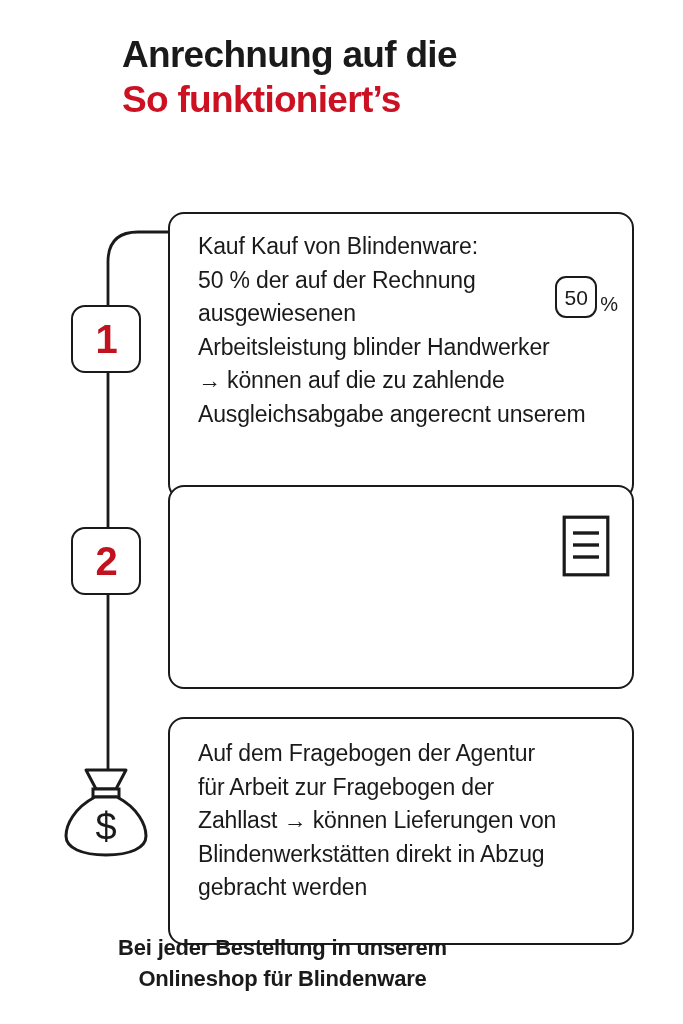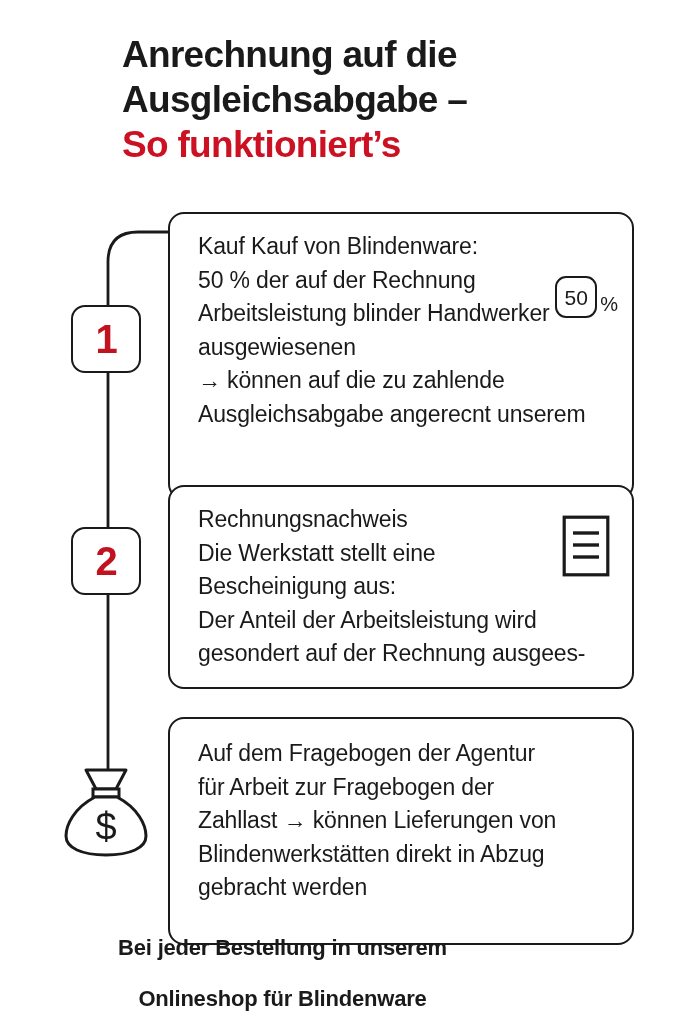--- a/index.html
+++ b/index.html
@@ -143,21 +143,20 @@
     top: 28px;
     width: 48px;
     height: 62px;
   }
 </style>
 </head>
 <body>
 
 <div class="title-block">
   <div class="title-line">Anrechnung auf die</div>
-  <div class="title-line">Ausgleichsabgabe –</div>
   <div class="title-line accent">So funktioniert’s</div>
 </div>
 
 <div class="rail">
   <svg width="180" height="680" viewBox="0 0 180 680" fill="none" xmlns="http://www.w3.org/2000/svg">
 
     <path d="M108 590 L108 82 Q108 52 138 52 L180 52" stroke="#1a1a1a" stroke-width="2.8" fill="none" stroke-linecap="butt"></path>
   </svg>
 </div>
 
@@ -179,41 +178,34 @@
     <path d="M33 35 C12 46 4 63 4 74 C4 86 20 93 44 93 C68 93 84 86 84 74 C84 63 76 46 55 35 Z" stroke="#1a1a1a" stroke-width="3" fill="#fff" stroke-linejoin="round"></path>
 
     <text x="44" y="78" font-family="'Liberation Sans', sans-serif" font-size="38" text-anchor="middle" fill="#1a1a1a">$</text>
   </svg>
 </div>
 
 <div class="step-box box-1">
   <div class="box-text">
     <div class="ln">Kauf Kauf von Blindenware:</div>
     <div class="ln">50 % der auf der Rechnung</div>
+    <div class="ln">ausgewiesenen</div>
     <div class="ln">Arbeitsleistung blinder Handwerker</div>
-    <div class="ln">ausgewiesenen</div>
     <div class="ln">→ können auf die zu zahlende</div>
     <div class="ln">Ausgleichsabgabe angerecnt unserem</div>
   </div>
   <div class="pct-icon">
     <div class="pct-chip">
       <span>50</span>
     </div>
     <div class="pct-sign">%</div>
   </div>
 </div>
 
 <div class="step-box box-2">
-  <div class="box-text">
-    <div class="ln">Rechnungsnachweis</div>
-    <div class="ln">Die Werkstatt stellt eine</div>
-    <div class="ln">Bescheinigung aus:</div>
-    <div class="ln">Der Anteil der Arbeitsleistung wird</div>
-    <div class="ln">gesondert auf der Rechnung ausgees-</div>
-  </div>
   <div class="doc-icon">
     <svg viewBox="0 0 48 62" width="48" height="62" fill="none" xmlns="http://www.w3.org/2000/svg">
       <rect x="2.2" y="2.2" width="43.6" height="57.6" stroke="#1a1a1a" stroke-width="3.2" fill="#fff"></rect>
       <line x1="11" y1="18" x2="37" y2="18" stroke="#1a1a1a" stroke-width="3.4"></line>
       <line x1="11" y1="30" x2="37" y2="30" stroke="#1a1a1a" stroke-width="3.4"></line>
       <line x1="11" y1="42" x2="37" y2="42" stroke="#1a1a1a" stroke-width="3.4"></line>
     </svg>
   </div>
 </div>
 
@@ -222,14 +214,14 @@
     <div class="ln">Auf dem Fragebogen der Agentur</div>
     <div class="ln">für Arbeit zur Fragebogen der</div>
     <div class="ln">Zahllast → können Lieferungen von</div>
     <div class="ln">Blindenwerkstätten direkt in Abzug</div>
     <div class="ln">gebracht werden</div>
   </div>
 </div>
 
 <div style="position:absolute; left:0; top:932px; width:565px; text-align:center;">
   <div style="font-size:22px; line-height:31px; font-weight:bold; color:#1a1a1a; letter-spacing:-0.2px;">Bei jeder Bestellung in unserem</div>
-  <div style="font-size:22px; line-height:31px; font-weight:bold; color:#1a1a1a; letter-spacing:-0.2px;margin-top:20px;">Onlineshop für Blindenware</div>
+  <div style="font-size:22px; line-height:31px; font-weight:bold; color:#1a1a1a; letter-spacing:-0.2px;">Onlineshop für Blindenware</div>
 </div>
 
 </body></html>

